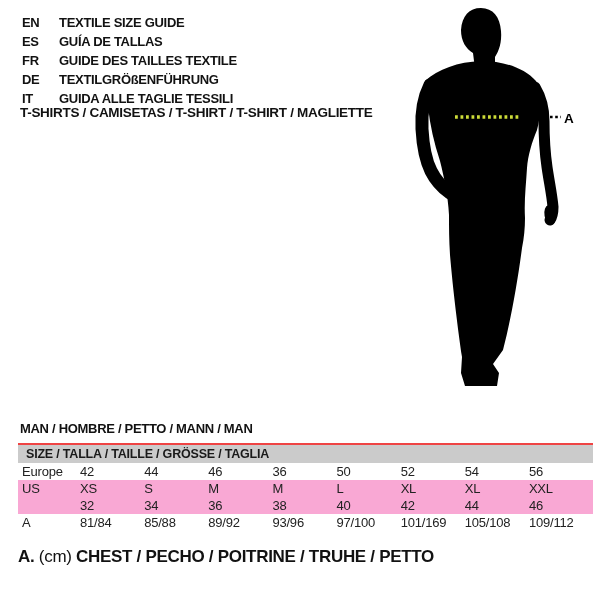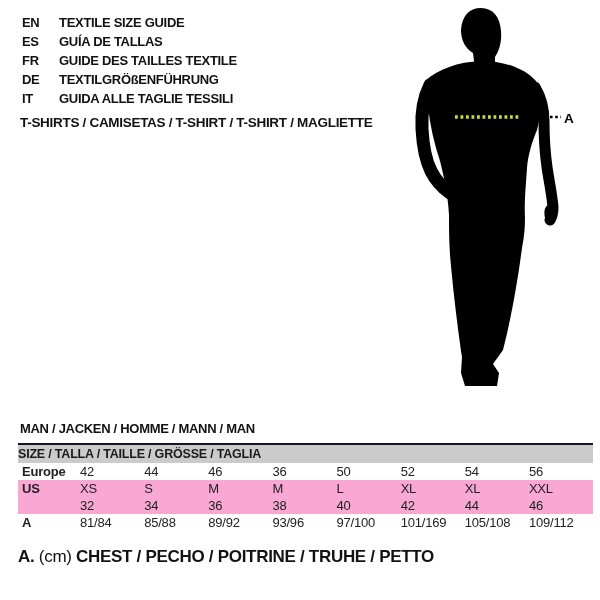--- a/index.html
+++ b/index.html
@@ -11,39 +11,39 @@
   }
   .page { position:relative; width:600px; height:600px; overflow:hidden; background:#fff; }
 
   
   .lang-list { position:absolute; left:22px; top:13px; }
   .lang-row { display:flex; height:19px; align-items:center;
               font-weight:bold; font-size:13px; letter-spacing:-0.3px; }
   .lang-code { width:37px; flex:0 0 37px; }
 
   
-  .categories { position:absolute; left:20px; top:114px;
+  .categories { position:absolute; left:20px; top:104px;
                 font-weight:bold; font-size:13.5px; line-height:18px; letter-spacing:-0.3px; }
 
   
   .figure-svg { position:absolute; left:398px; top:5px; }
 
   
   .man-title { position:absolute; left:20px; top:421px;
                font-size:13px; font-weight:bold; letter-spacing:-0.3px; }
 
   
   .size-table { position:absolute; left:18px; top:443px; width:575px;
                 font-size:13px; letter-spacing:-0.2px; color:#222; }
-  .thead { background:#cbcbcb; border-top:2px solid #0f172a;
-           height:18px; line-height:18px; padding-left:0;
+  .thead { background:#cbcbcb; border-top:2px solid #ef4444;
+           height:18px; line-height:18px; padding-left:8px;
            font-weight:bold; font-size:12.5px; color:#1a1a1a; }
   .trow { display:flex; height:17px; line-height:17px; }
   .trow.shaded { background:#f9a8d4; }
-  .tlabel { width:62px; flex:0 0 62px; padding-left:4px; box-sizing:border-box;font-weight:bold; }
+  .tlabel { width:62px; flex:0 0 62px; padding-left:4px; box-sizing:border-box; }
   .tcell { flex:1 1 0; text-align:left; }
 
   
   .footnote { position:absolute; left:18px; top:547px;
               font-size:17px; font-weight:bold; letter-spacing:-0.3px; }
   .footnote .cm { font-weight:normal; }
 </style>
 </head>
 <body>
 
@@ -98,21 +98,21 @@
                C 151,176 154,190 155,202 C 155,208 154,212 152,215"></path>
       <ellipse cx="152" cy="210" rx="5.5" ry="10" transform="rotate(-10 152 210)"></ellipse>
     </g>
 
     <line x1="57" y1="112" x2="123" y2="112" stroke-width="3.5" stroke-dasharray="2.8 2.7" stroke="#cddc39"></line>
 
     <line x1="152" y1="112" x2="163" y2="112" stroke="#000000" stroke-width="2.6" stroke-dasharray="2.6 2.6"></line>
     <text x="166" y="117.5" font-size="13.5" font-weight="bold" fill="#000000">A</text>
   </svg>
 
-  <div class="man-title">MAN / JACKEN / HOMME / MANN / MAN</div>
+  <div class="man-title">MAN / HOMBRE / PETTO / MANN / MAN</div>
 
   <div class="size-table">
     <div class="thead">SIZE / TALLA / TAILLE / GRÖSSE / TAGLIA</div>
 
     <div class="trow">
       <div class="tlabel">Europe</div>
       <div class="tcell">42</div>
       <div class="tcell">44</div>
       <div class="tcell">46</div>
       <div class="tcell">36</div>

